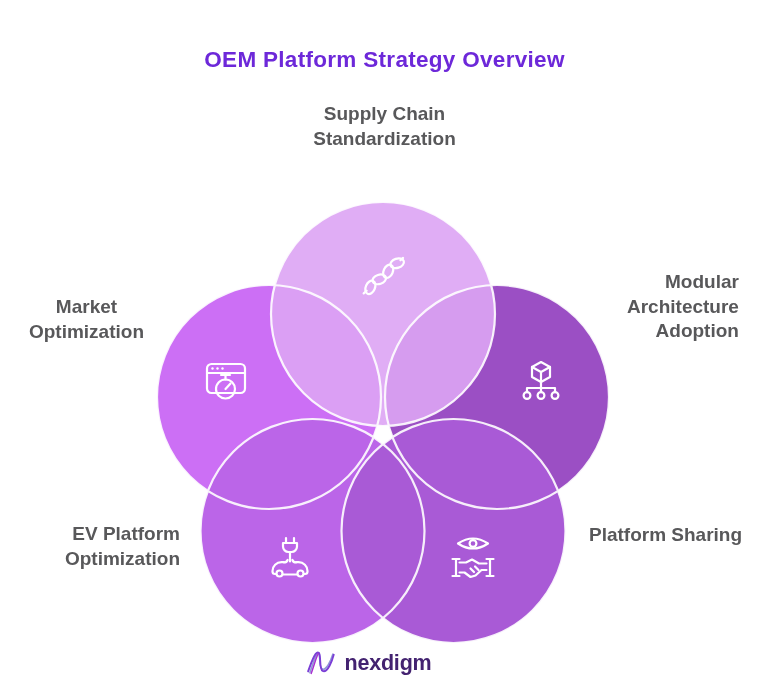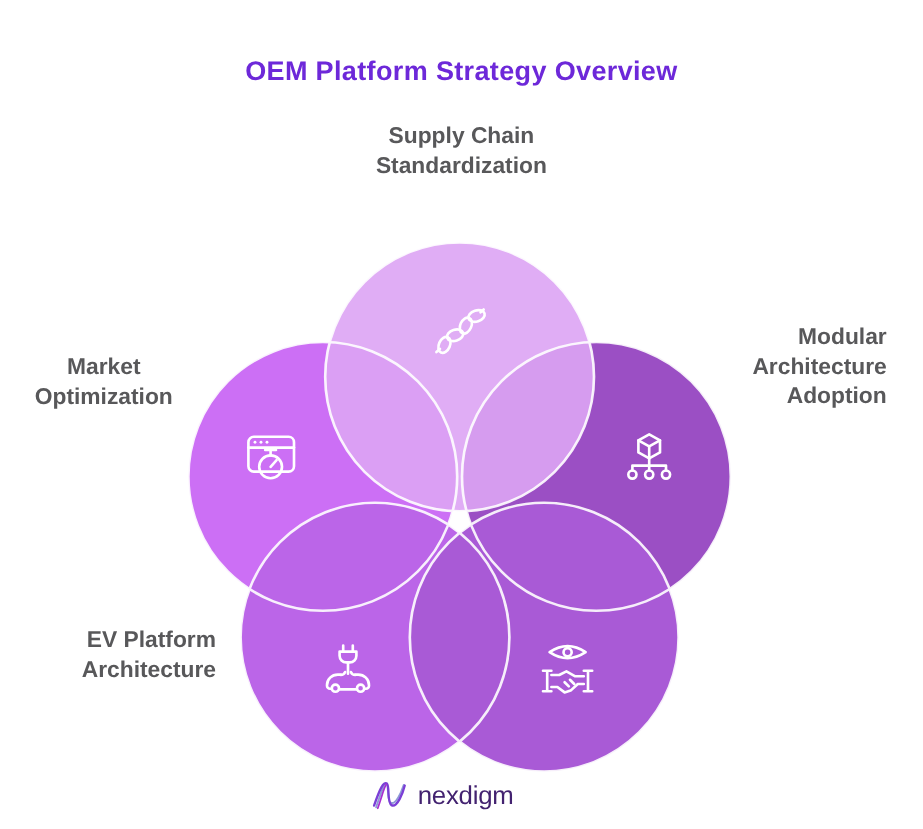--- a/index.html
+++ b/index.html
@@ -28,21 +28,21 @@
   .seg-label.market{top:295px;right:625px;text-align:center;}
   .seg-label.modular{top:270px;left:627px;text-align:right;}
   .seg-label.ev{top:522px;right:589px;text-align:right;}
   .seg-label.sharing{top:523px;left:589px;text-align:left;}
   .brand{
     position:absolute;top:648px;left:368px;
     transform:translateX(-50%);
     display:flex;align-items:center;gap:8px;
   }
   .brand-text{
-    font-size:21.5px;font-weight:400;
+    font-size:21.5px;font-weight:700;
     color:#432270;letter-spacing:-0.2px;
   }
   .icon{stroke:#ffffff;stroke-width:2.2;fill:none;stroke-linecap:round;stroke-linejoin:round;}
 </style>
 </head>
 <body>
 
 <div class="page">
 
   <div class="title">OEM Platform Strategy Overview</div>
@@ -122,21 +122,22 @@
   </svg>
 
   <div class="seg-label supply">Supply Chain
 Standardization</div>
   <div class="seg-label market">Market
 Optimization</div>
   <div class="seg-label modular">Modular
 Architecture
 Adoption</div>
   <div class="seg-label ev">EV Platform
-Architecture</div>
+Optimization</div>
+  <div class="seg-label sharing">Platform Sharing</div>
 
   <div class="brand">
     <svg width="32" height="30" viewBox="0 0 34 34" fill="none" stroke-linecap="round">
       <path d="M5,28 C10,13 12,6.5 14.5,5.5 C17,4.8 15,21 18.5,23.5 C23.5,27 29,13 31,7" stroke="#8f9ad6" stroke-width="1.8"></path>
       <path d="M3,26.5 C8.5,10.5 12,3.5 15,5.5 C18,8 15,23.5 19.5,26 C25,29 30.5,13.5 32,7.5" stroke="#7b3fd6" stroke-width="2.2"></path>
       <path d="M6.5,29 C11,16 12.5,9 14.5,6.5" stroke="#a92fd0" stroke-width="1.6"></path>
     </svg>
     <span class="brand-text">nexdigm</span>
   </div>
 

